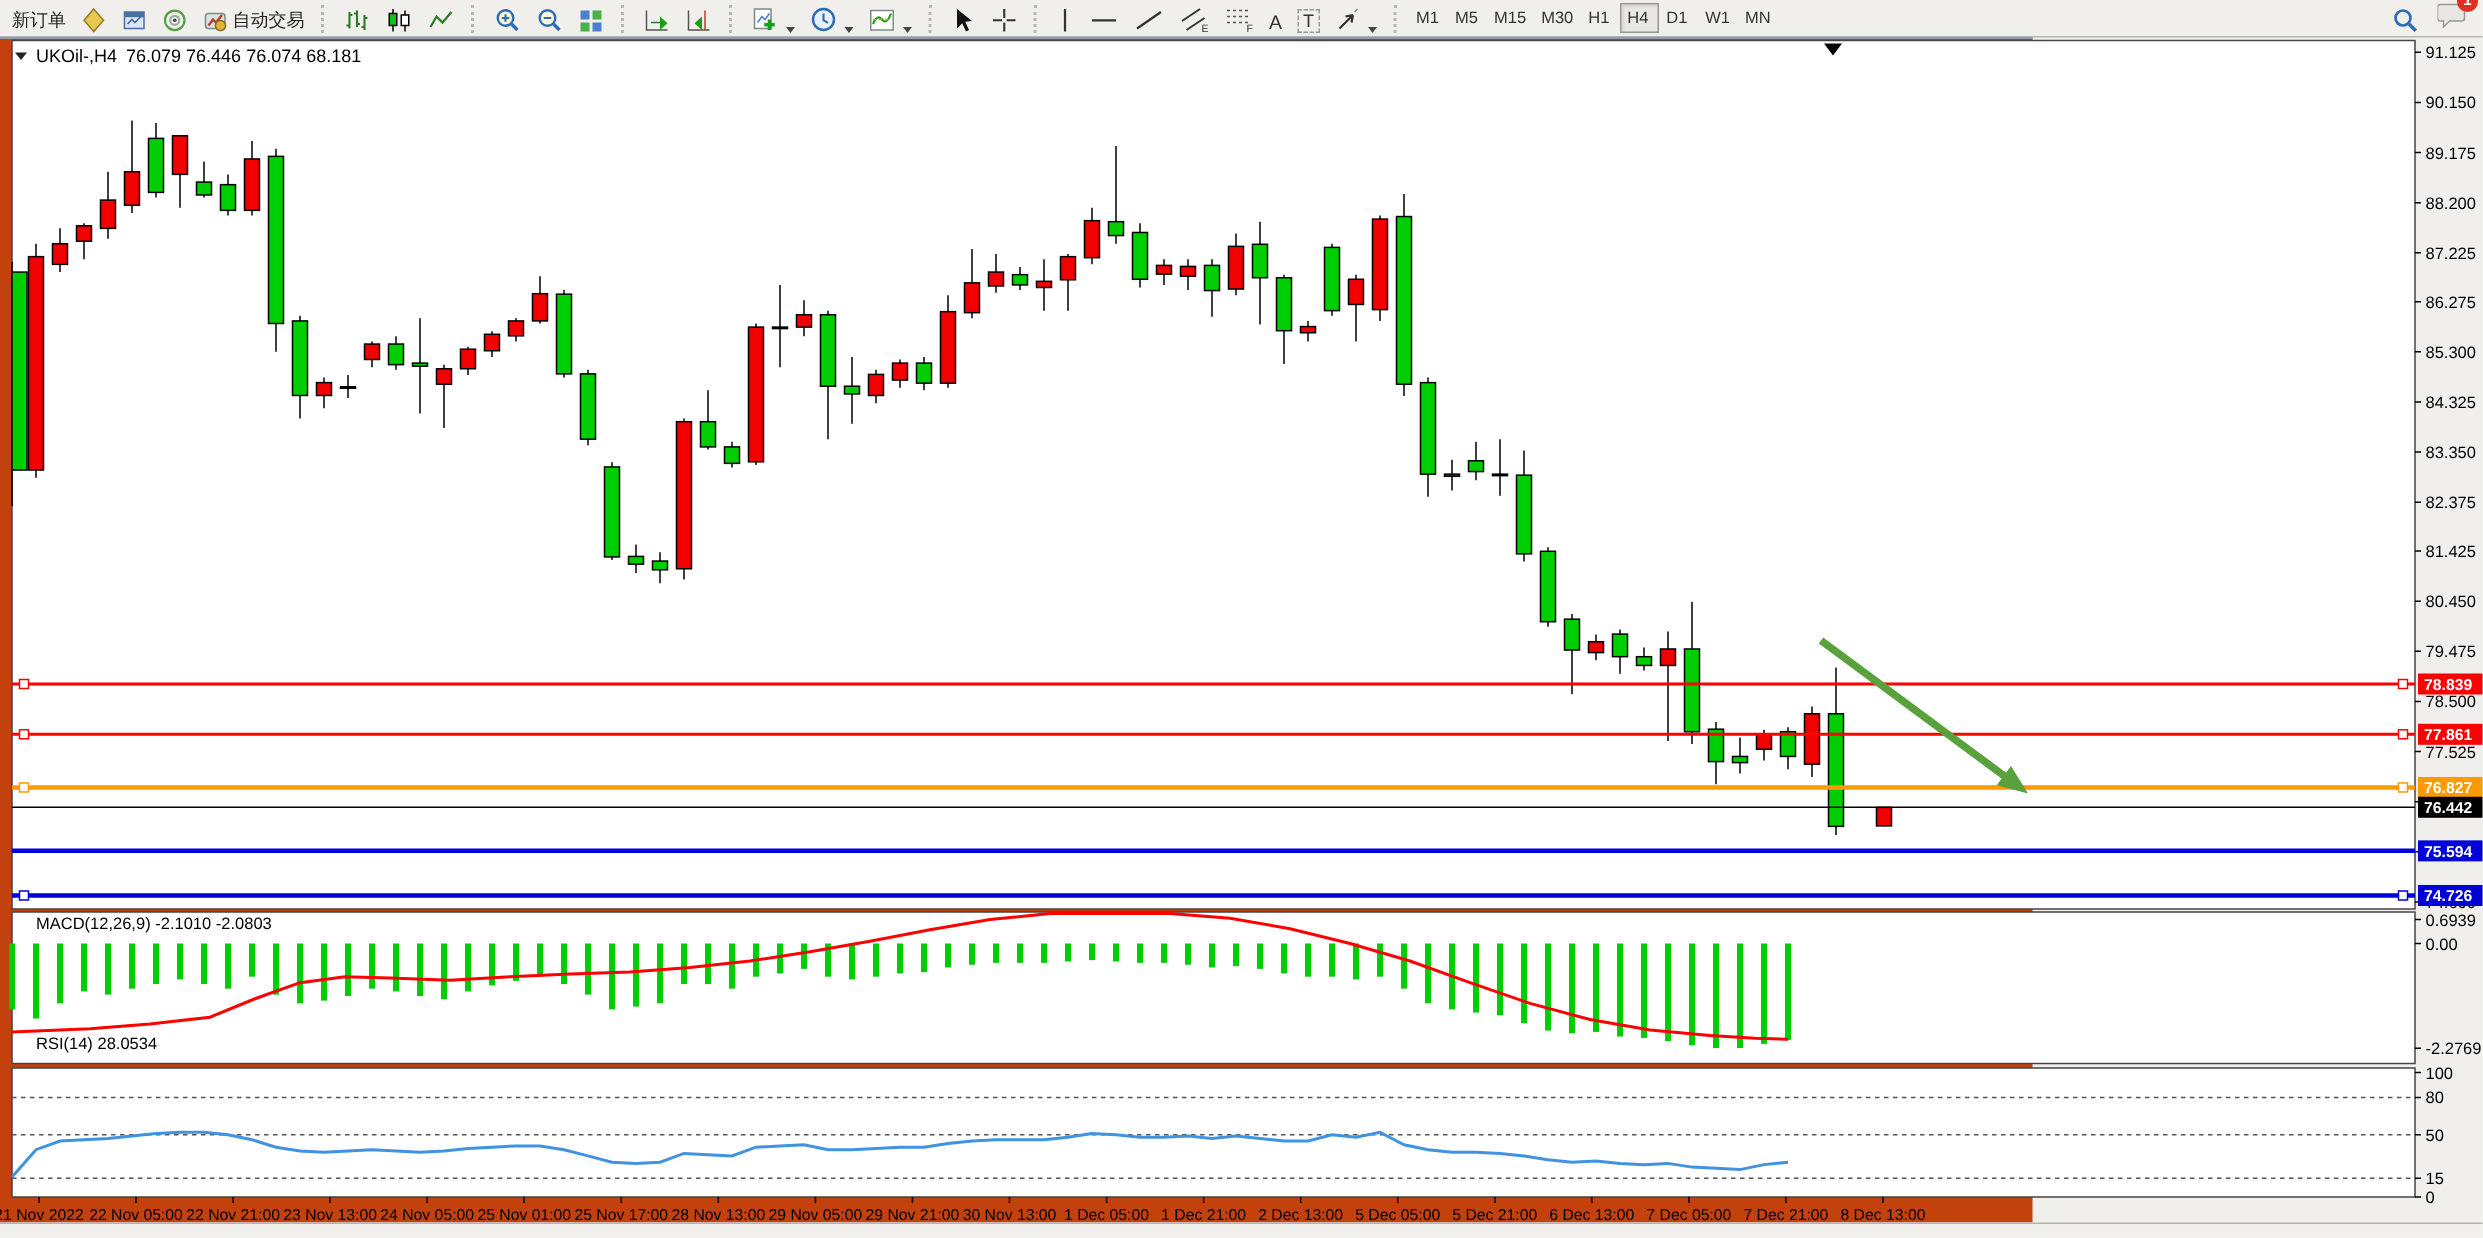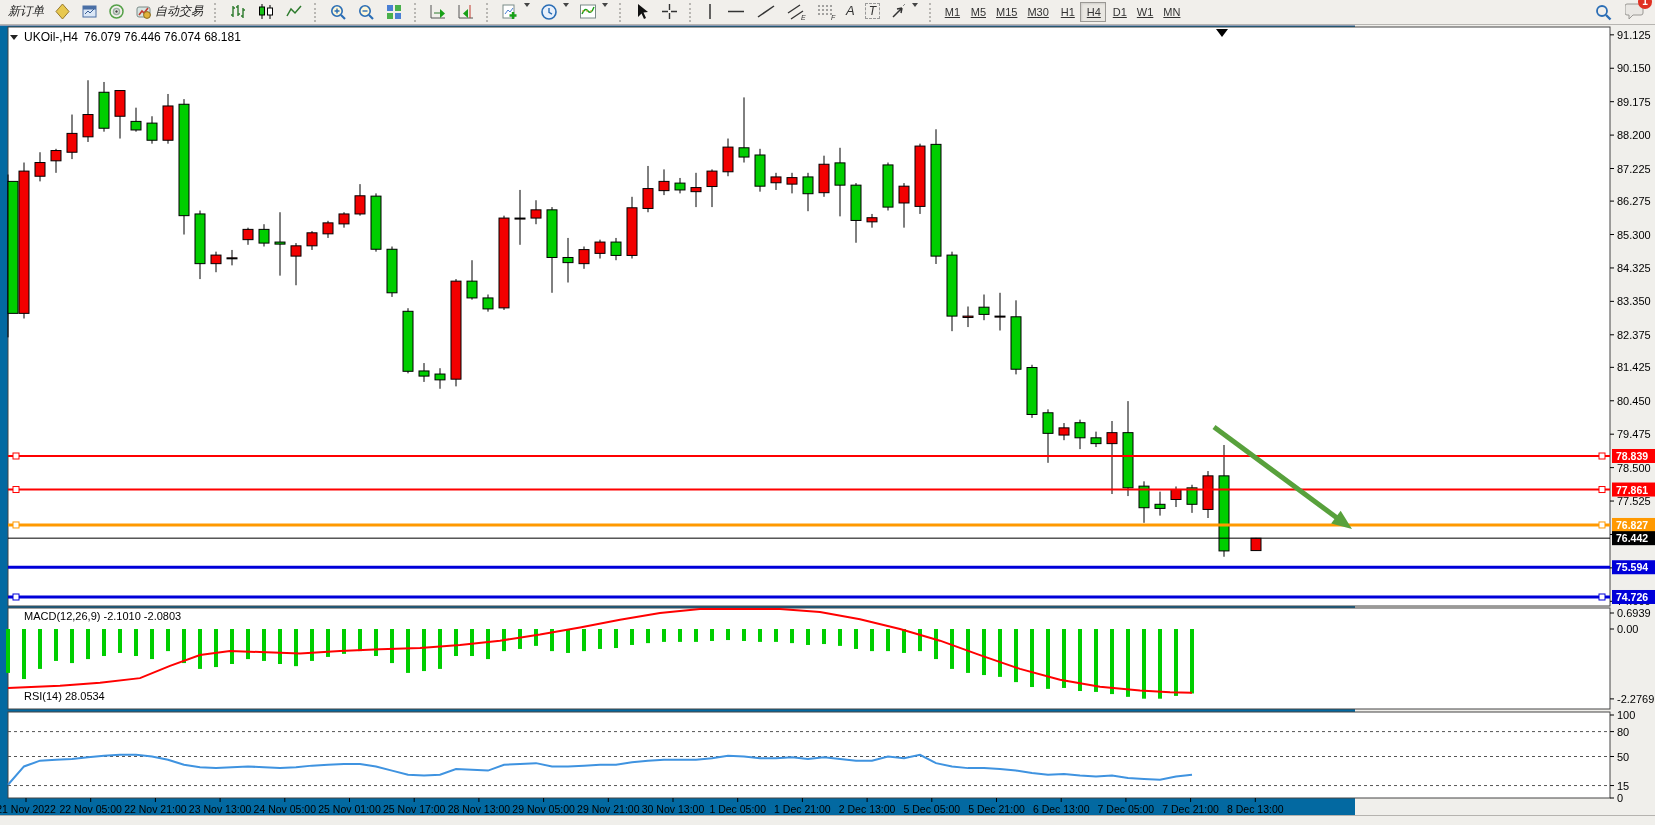--- a/index.html
+++ b/index.html
@@ -4,37 +4,37 @@
 <style>
   * { margin:0; padding:0; box-sizing:border-box; }
   html,body { width:1655px; height:825px; overflow:hidden; background:#f0efeb;
               font-family:"Liberation Sans", sans-serif; }
   
   .toolbar { position:absolute; left:0; top:0; width:1655px; height:25px;
              background:#f1efeb; border-bottom:1px solid #b7b5b1;
              display:flex; align-items:center; padding-left:3px; }
   .tgroup { display:flex; align-items:center; height:25px; }
   .sep { width:5px; height:19px; border-left:2px dotted #b9b7b3; margin:0 5px 0 6px; }
-  .tbtn { display:flex; align-items:flex-start; gap:3px; height:21px; padding:0 4px;
+  .tbtn { display:flex; align-items:flex-end; gap:3px; height:21px; padding:0 4px;
           background:transparent; border:1px solid transparent; cursor:default;
-          font-size:12px; color:#222;font-style:italic; }
+          font-size:12px; color:#222; }
   .tbtn svg { display:block; }
   .caret { width:0; height:0; border-left:3px solid transparent; border-right:3px solid transparent;
            border-top:4px solid #444; margin-left:2px; }
   .tfbtn { height:20px; min-width:26px; padding:0 4px; font-size:11px; color:#333;
-           background:transparent; border:1px solid transparent; text-align:right;text-decoration:underline; }
+           background:transparent; border:1px solid transparent; text-align:left; }
   .tfbtn.active { background:#e9e7e2; border:1px solid #9a9894; box-shadow:inset 1px 1px 2px #cfcdc9; }
   .toolbar-right { margin-left:auto; display:flex; align-items:center; gap:8px; padding-right:10px; }
   .chatwrap { position:relative; }
   .badge { position:absolute; top:-6px; right:-7px; background:#e03022; color:#fff;
            font-size:10px; font-weight:bold; border-radius:8px; min-width:14px; height:14px;
            line-height:14px; text-align:center; padding:0 2px; }
   
   .chart-area { position:absolute; left:0; top:25px; width:1355px; height:790px;
-                background:#0369a1; border-top:1px solid #8d9bb5; }
+                background:#c2410c; border-top:1px solid #8d9bb5; }
   .chart-area svg { position:absolute; left:0; top:0; }
   .chart-title { position:absolute; left:10px; top:4px; z-index:5; font-size:12px; color:#000;
                  display:flex; align-items:center; gap:6px; }
   .tri-down { width:0; height:0; border-left:4px solid transparent; border-right:4px solid transparent;
               border-top:5px solid #222; }
   .panel-label { position:absolute; z-index:5; font-size:11px; color:#000; left:12px;padding-left:12px; }
   .macd-label { top:584px; }
   .rsi-label  { top:664px; }
   .statusbar { position:absolute; left:0; top:815px; width:1655px; height:10px;
                background:#f0efeb; border-top:1px solid #b5b3af; }

